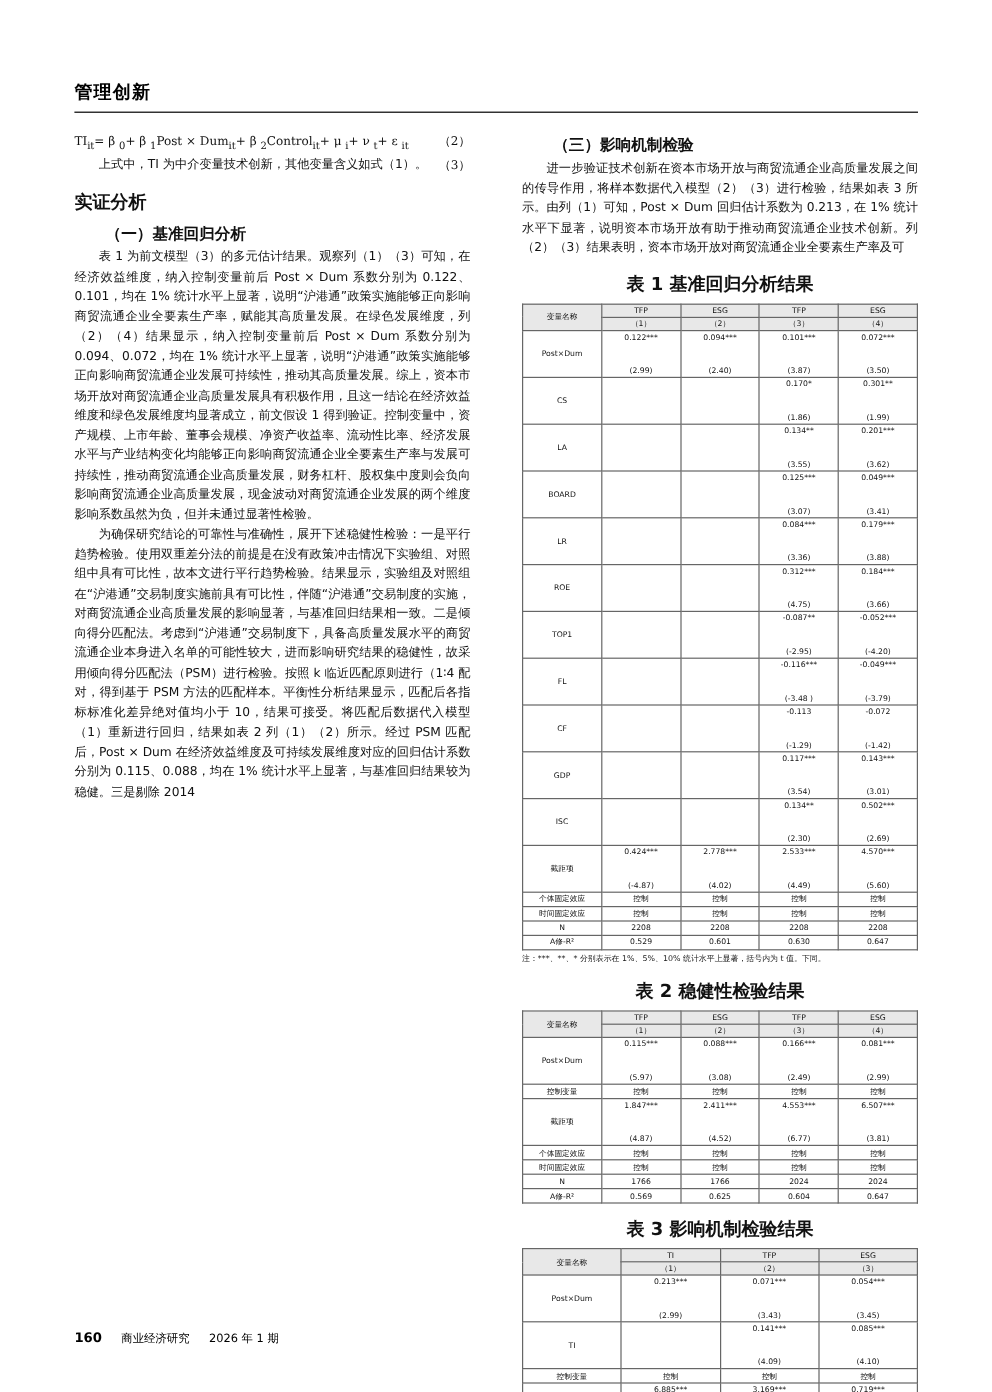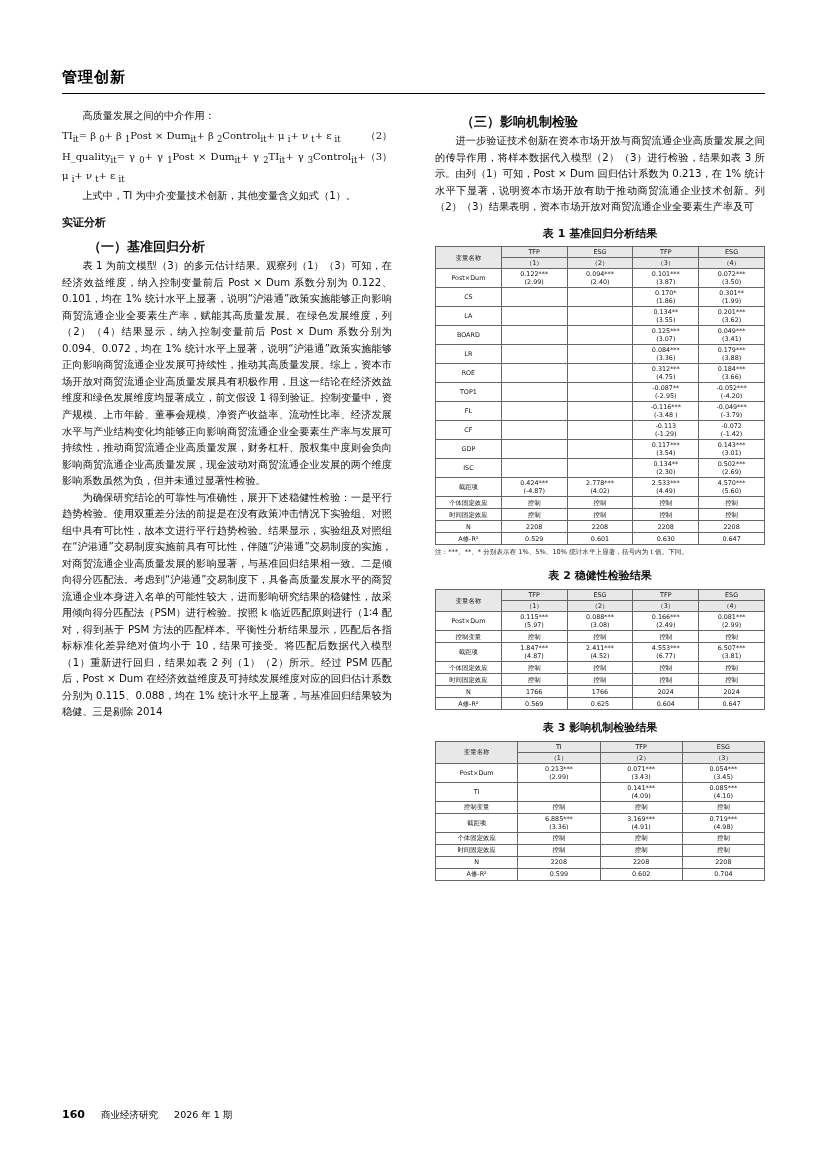--- a/index.html
+++ b/index.html
@@ -41,33 +41,33 @@
     text-indent:0;
     margin:2px 0 2px 0;
     font-family:"DejaVu Serif","Liberation Serif",serif;
     font-size:10px;
     line-height:1.7;
   }
   .formula .num{float:right;}
   .sec-title{
     text-indent:0;
     font-weight:bold;
-    font-size:11px;
+    font-size:15px;
     margin:9px 0 5px 0;
   }
   .subsec{
     text-indent:2em;
     font-weight:bold;
     font-size:13px;
     margin:3px 0 1px 0;
   }
   .tbl-caption{
     text-align:center;
     font-weight:bold;
-    font-size:11px;
+    font-size:15px;
     margin:9px 0 4px 0;
     text-indent:0;
   }
   table.stat{
     border-collapse:collapse;
     width:100%;
     font-size:6.4px;
     font-family:"DejaVu Sans","Liberation Sans",sans-serif;
     table-layout:fixed;
   }
@@ -80,21 +80,21 @@
     height:9px;
   }
   table.stat thead td{
     background:#e8e8e8;
     font-weight:normal;
     height:8px;
   }
   table.stat td.var{
   }
   .cellmain{display:block;}
-  .cellpar{display:block;}
+  .cellpar{display:block;margin-top:20px;}
   .note{
     font-size:6.6px;
     line-height:1.5;
     text-indent:0;
     margin:3px 0 0 0;
     color:#222;
   }
   .footer{
     position:absolute;left:62px;bottom:38px;
     font-size:9.5px;
@@ -109,30 +109,28 @@
 <div class="page">
 
   <div class="header">
     <div class="header-title">管理创新</div>
     <div class="header-rule"></div>
   </div>
 
   <div class="columns">
 
     <div class="col left">
-      <p>高质量发展之间的中介作用：</p>
 
       <div class="formula">
         <span class="num">（2）</span>
         <span>TI<sub>it</sub>= β <sub>0</sub>+ β <sub>1</sub>Post × Dum<sub>it</sub>+ β <sub>2</sub>Control<sub>it</sub>+ μ <sub>i</sub>+ ν <sub>t</sub>+ ε <sub>it</sub></span>
       </div>
 
       <div class="formula">
         <span class="num">（3）</span>
-        <span>H_quality<sub>it</sub>= γ <sub>0</sub>+ γ <sub>1</sub>Post × Dum<sub>it</sub>+ γ <sub>2</sub>TI<sub>it</sub>+ γ <sub>3</sub>Control<sub>it</sub>+ μ <sub>i</sub>+ ν <sub>t</sub>+ ε <sub>it</sub></span>
       </div>
 
       <p>上式中，TI 为中介变量技术创新，其他变量含义如式（1）。</p>
 
       <p class="sec-title">实证分析</p>
 
       <p class="subsec">（一）基准回归分析</p>
       <p>表 1 为前文模型（3）的多元估计结果。观察列（1）（3）可知，在经济效益维度，纳入控制变量前后 Post × Dum 系数分别为 0.122、0.101，均在 1% 统计水平上显著，说明“沪港通”政策实施能够正向影响商贸流通企业全要素生产率，赋能其高质量发展。在绿色发展维度，列（2）（4）结果显示，纳入控制变量前后 Post × Dum 系数分别为 0.094、0.072，均在 1% 统计水平上显著，说明“沪港通”政策实施能够正向影响商贸流通企业发展可持续性，推动其高质量发展。综上，资本市场开放对商贸流通企业高质量发展具有积极作用，且这一结论在经济效益维度和绿色发展维度均显著成立，前文假设 1 得到验证。控制变量中，资产规模、上市年龄、董事会规模、净资产收益率、流动性比率、经济发展水平与产业结构变化均能够正向影响商贸流通企业全要素生产率与发展可持续性，推动商贸流通企业高质量发展，财务杠杆、股权集中度则会负向影响商贸流通企业高质量发展，现金波动对商贸流通企业发展的两个维度影响系数虽然为负，但并未通过显著性检验。</p>
 
       <p>为确保研究结论的可靠性与准确性，展开下述稳健性检验：一是平行趋势检验。使用双重差分法的前提是在没有政策冲击情况下实验组、对照组中具有可比性，故本文进行平行趋势检验。结果显示，实验组及对照组在“沪港通”交易制度实施前具有可比性，伴随“沪港通”交易制度的实施，对商贸流通企业高质量发展的影响显著，与基准回归结果相一致。二是倾向得分匹配法。考虑到“沪港通”交易制度下，具备高质量发展水平的商贸流通企业本身进入名单的可能性较大，进而影响研究结果的稳健性，故采用倾向得分匹配法（PSM）进行检验。按照 k 临近匹配原则进行（1∶4 配对，得到基于 PSM 方法的匹配样本。平衡性分析结果显示，匹配后各指标标准化差异绝对值均小于 10，结果可接受。将匹配后数据代入模型（1）重新进行回归，结果如表 2 列（1）（2）所示。经过 PSM 匹配后，Post × Dum 在经济效益维度及可持续发展维度对应的回归估计系数分别为 0.115、0.088，均在 1% 统计水平上显著，与基准回归结果较为稳健。三是剔除 2014</p>

